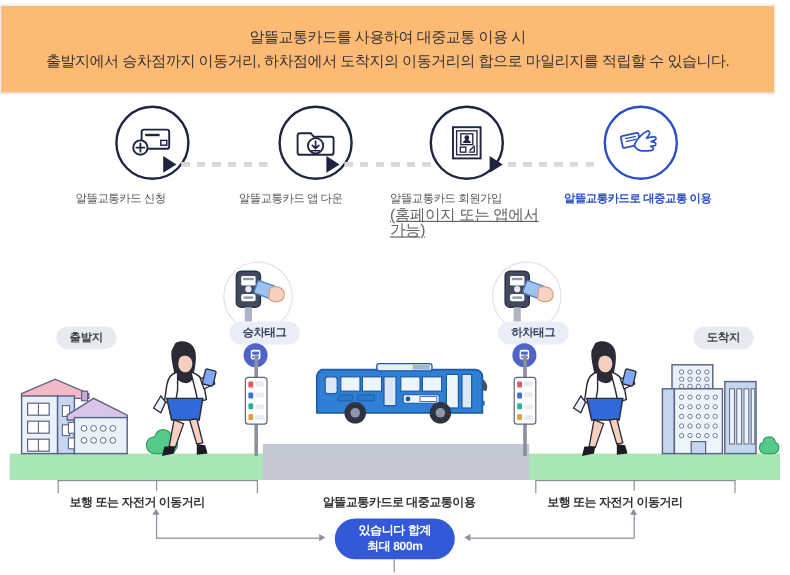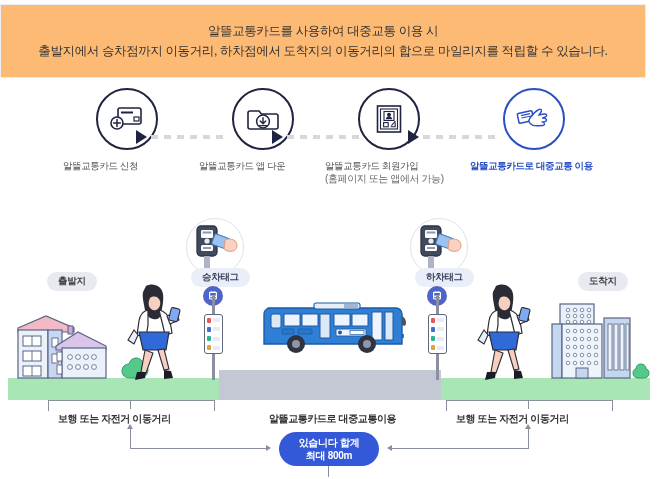--- a/index.html
+++ b/index.html
@@ -31,21 +31,21 @@
     width:62px;height:62px;border-radius:50%;
     border:2.2px solid #1f2440;background:#fff;
     margin:0 auto;display:flex;align-items:center;justify-content:center;
     box-sizing:border-box;
   }
   .step.active .circle{border-color:#2a4fc4;}
   .step .cap{
     margin-top:9px;font-size:9.5px;color:#555;letter-spacing:-0.4px;line-height:13px;
   }
   .step.active .cap{color:#2a4fc4;font-weight:bold;}
-  .step .cap .sub{display:block;font-size:10px;color:#666;}
+  .step .cap .sub{display:block;font-size:13px;color:#666;text-decoration:underline;}
 
   .arrow{position:absolute;top:42px;width:88px;height:14px;}
   .arrow .head{
     position:absolute;left:0;top:0;width:0;height:0;
     border-top:7px solid transparent;border-bottom:7px solid transparent;
     border-left:11px solid #1f2440;
   }
   .arrow .dashes{
     position:absolute;left:15px;top:5px;width:72px;height:4px;
     background:repeating-linear-gradient(to right,#d8d8dc 0 7px,transparent 7px 13px);

